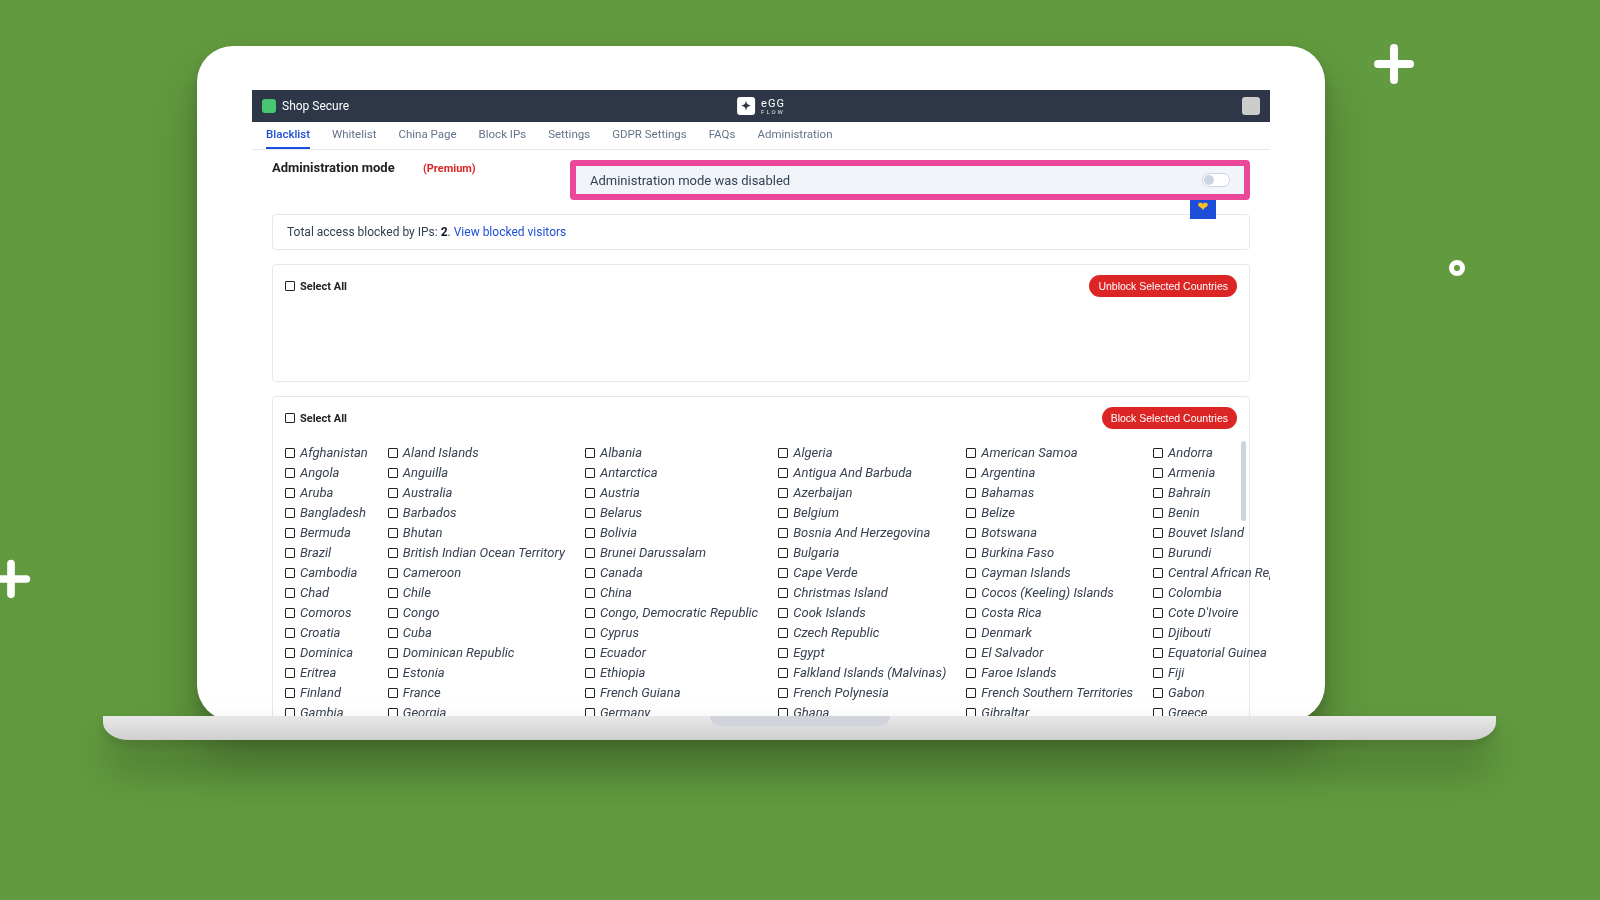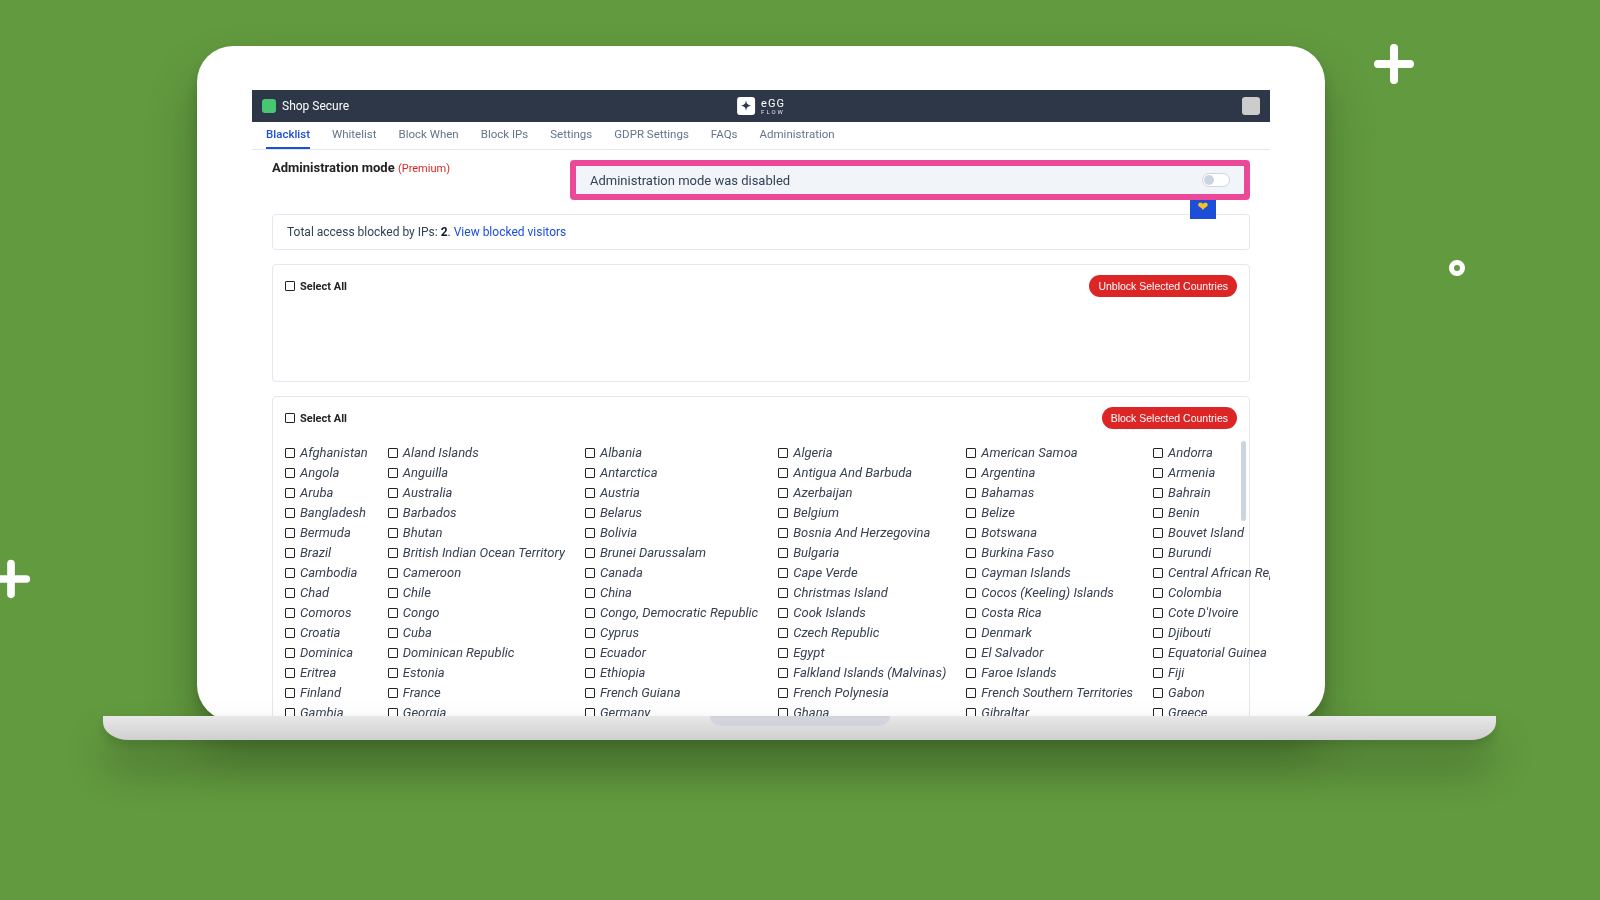--- a/index.html
+++ b/index.html
@@ -38,21 +38,21 @@
   .tabs {
     display:flex; gap:22px; padding: 0 14px; border-bottom:1px solid #e2e8f0;
     font-size:11.5px; color:#64748b; height:28px; align-items:flex-end;
   }
   .tabs .tab { cursor:pointer; padding-bottom:6px; border-bottom:2px solid transparent; }
   .tabs .tab.active { color:#1d4ed8; border-bottom-color:#1d4ed8; font-weight:500;}
   .body { padding:10px 20px; }
   .row1 { display:flex; gap:18px; }
   .admin-left { width:280px; }
   .admin-title { font-size:13px; font-weight:700; color:#222; }
-  .premium { color:#dc2626; font-size:11px; font-weight:400;}
+  .premium { color:#dc2626; font-size:11px; font-weight:700;margin-left:25px;}
   .admin-desc { font-size:10.5px; font-style:italic; color:#6b7280; margin-top:4px; line-height:1.35;}
   .admin-right { flex:1; background:#f1f5f9; border:6px solid #ec4899; border-radius:4px; height:40px; display:flex; align-items:center; padding:0 14px; font-size:13px; color:#334155; position:relative;}
   .toggle { width:28px; height:14px; border:1px solid #cbd5e1; border-radius:999px; margin-left:auto; position:relative; background:#fff;}
   .toggle::after { content:""; width:10px; height:10px; background:#cbd5e1; border-radius:50%; position:absolute; left:1px; top:1px;}
   .side-buttons { position:absolute; right:54px; top:75px; display:flex; flex-direction:column; gap:2px;}
   .side-btn { width:26px; height:26px; display:flex; align-items:center; justify-content:center; font-size:13px; color:#fff;}
   .chat-btn { background:#1d4ed8; }
   .heart-btn { background:#1d4ed8; color:#fbbf24;}
   .blocked-panel {
     border:1px solid #e2e8f0; border-radius:4px; padding:10px 14px; margin-top:14px;
@@ -119,21 +119,21 @@
           <span>eGG</span>
           <small>FLOW</small>
         </span>
       </div>
       <div class="avatar"></div>
     </div>
 
     <div class="tabs" id="tabs">
         <div class="tab active">Blacklist</div>
         <div class="tab">Whitelist</div>
-        <div class="tab">Block When</div>
+        <div class="tab">China Page</div>
         <div class="tab">Block IPs</div>
         <div class="tab">Settings</div>
         <div class="tab">GDPR Settings</div>
         <div class="tab">FAQs</div>
         <div class="tab">Administration</div>
       </div>
 
     <div class="side-buttons">
       <div class="side-btn chat-btn">💬</div>
       <div class="side-btn heart-btn">❤</div>

